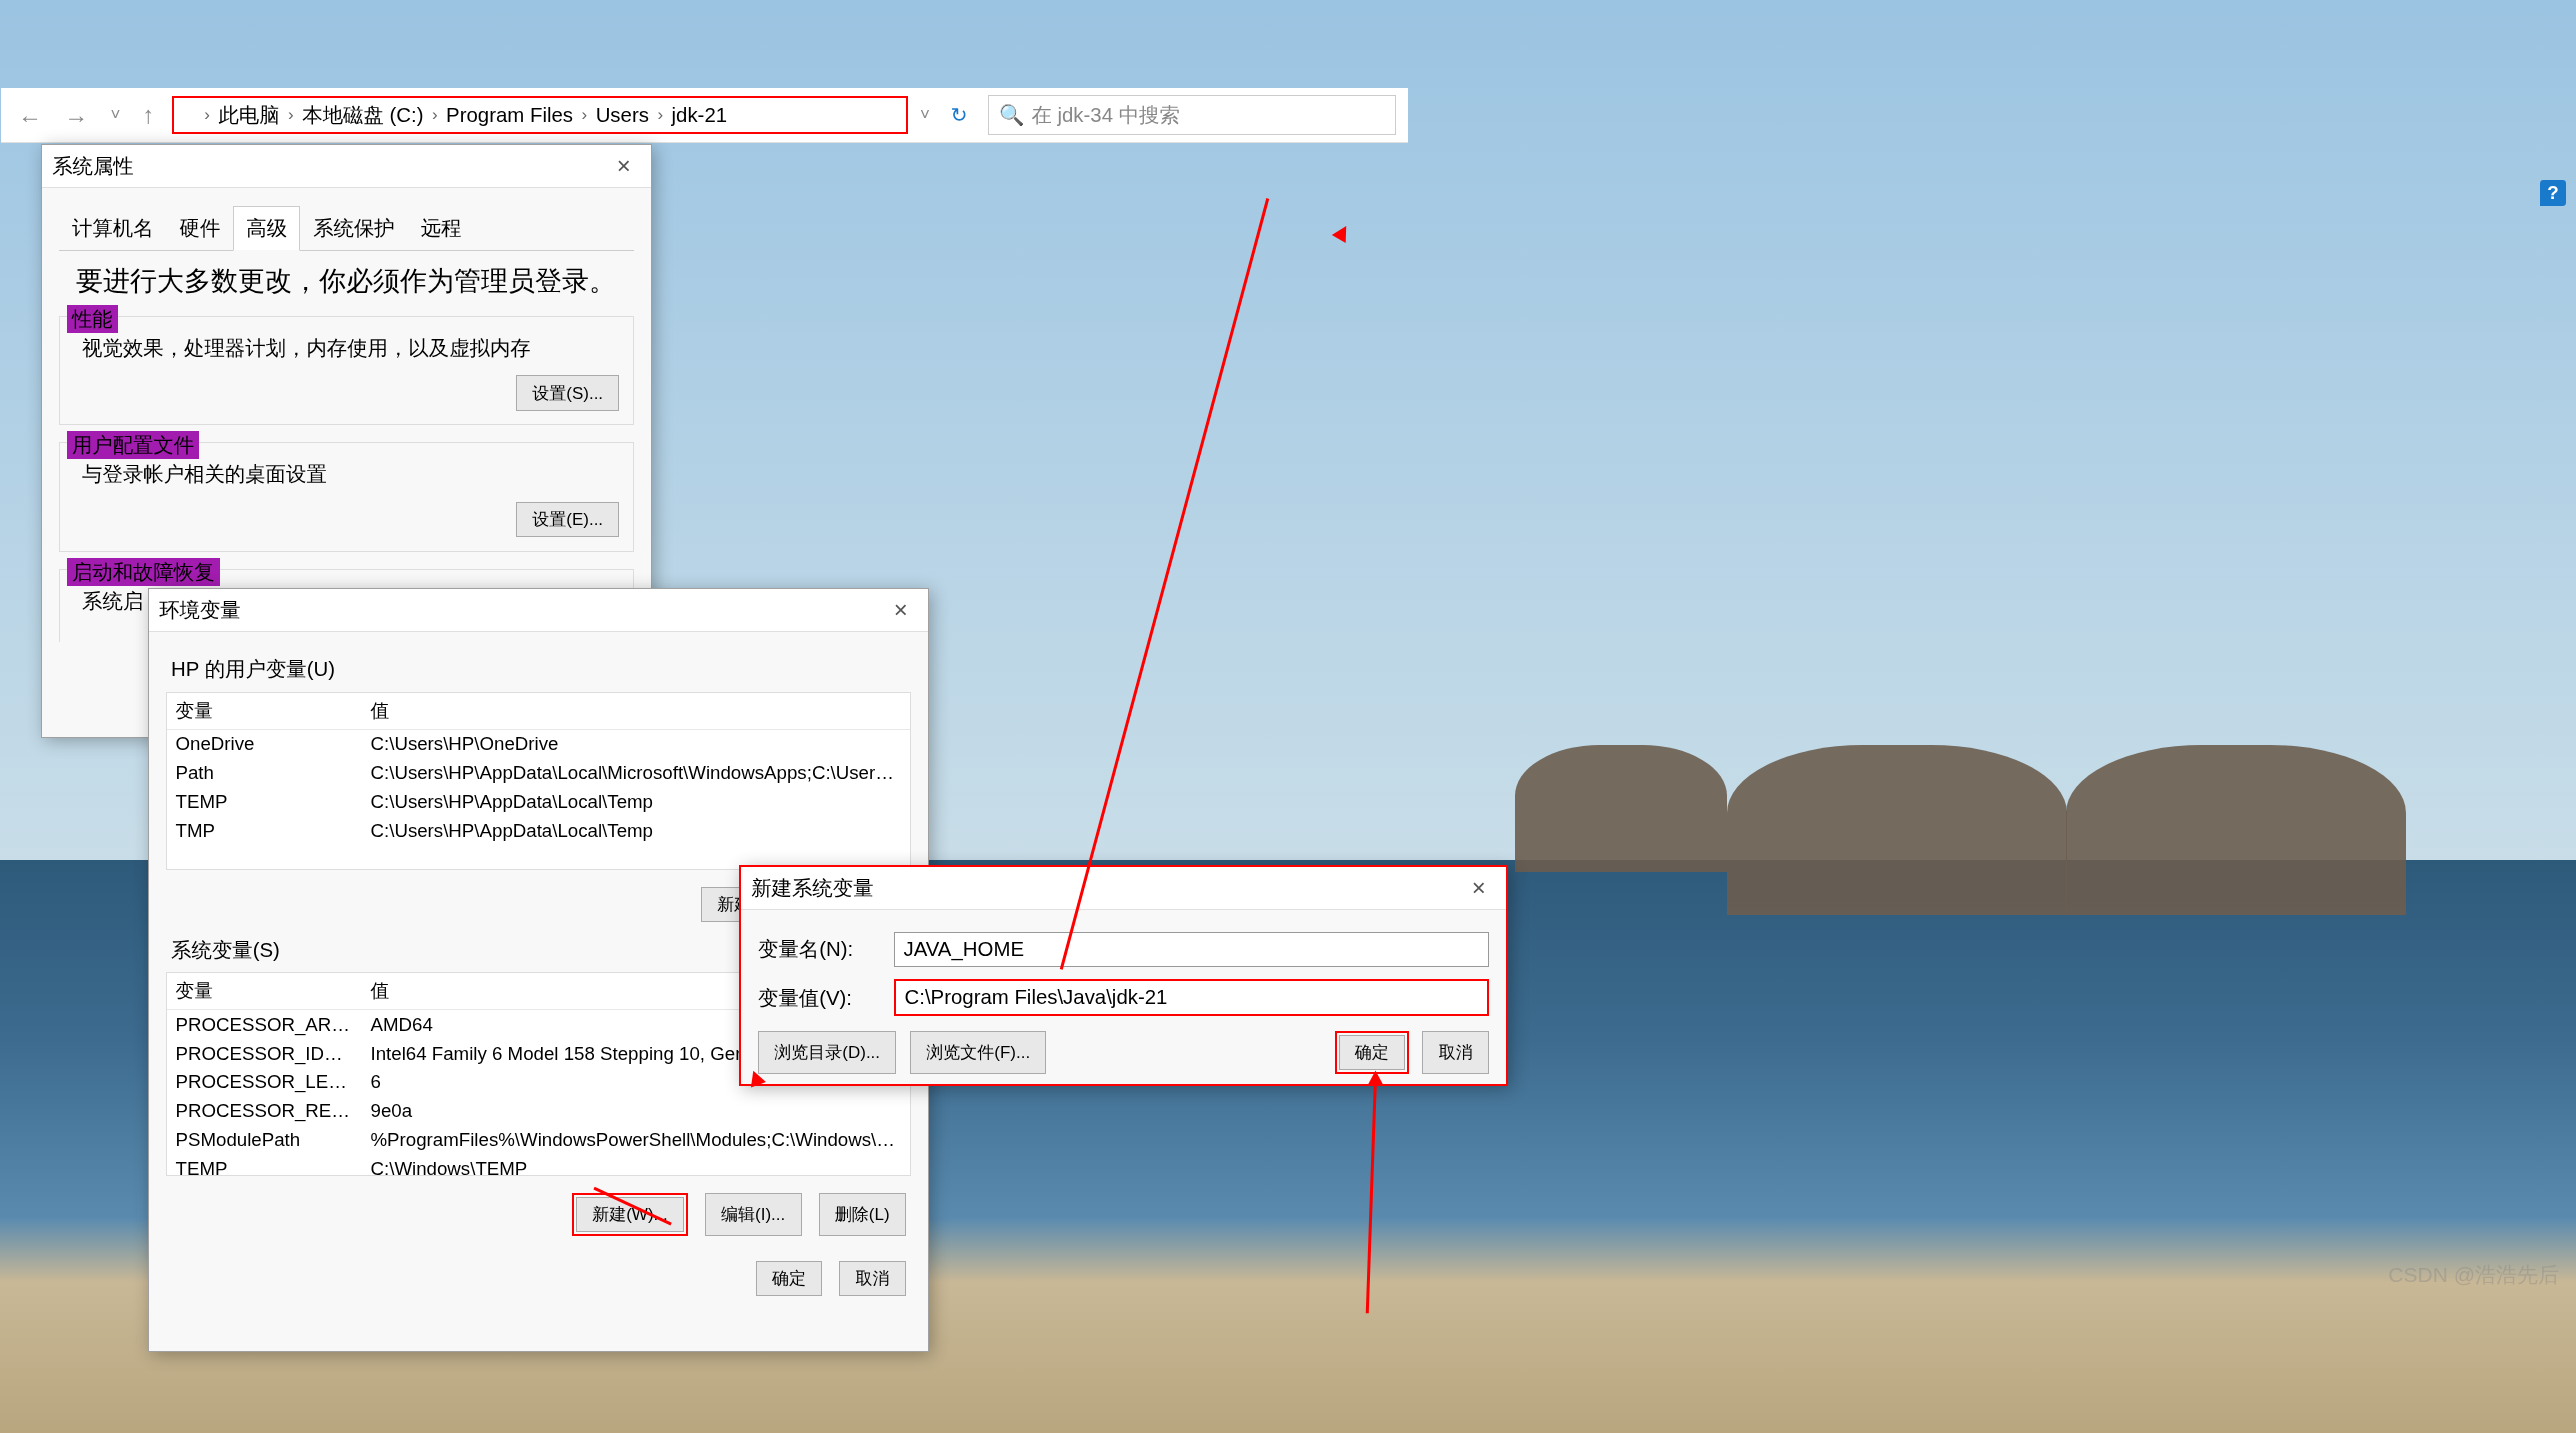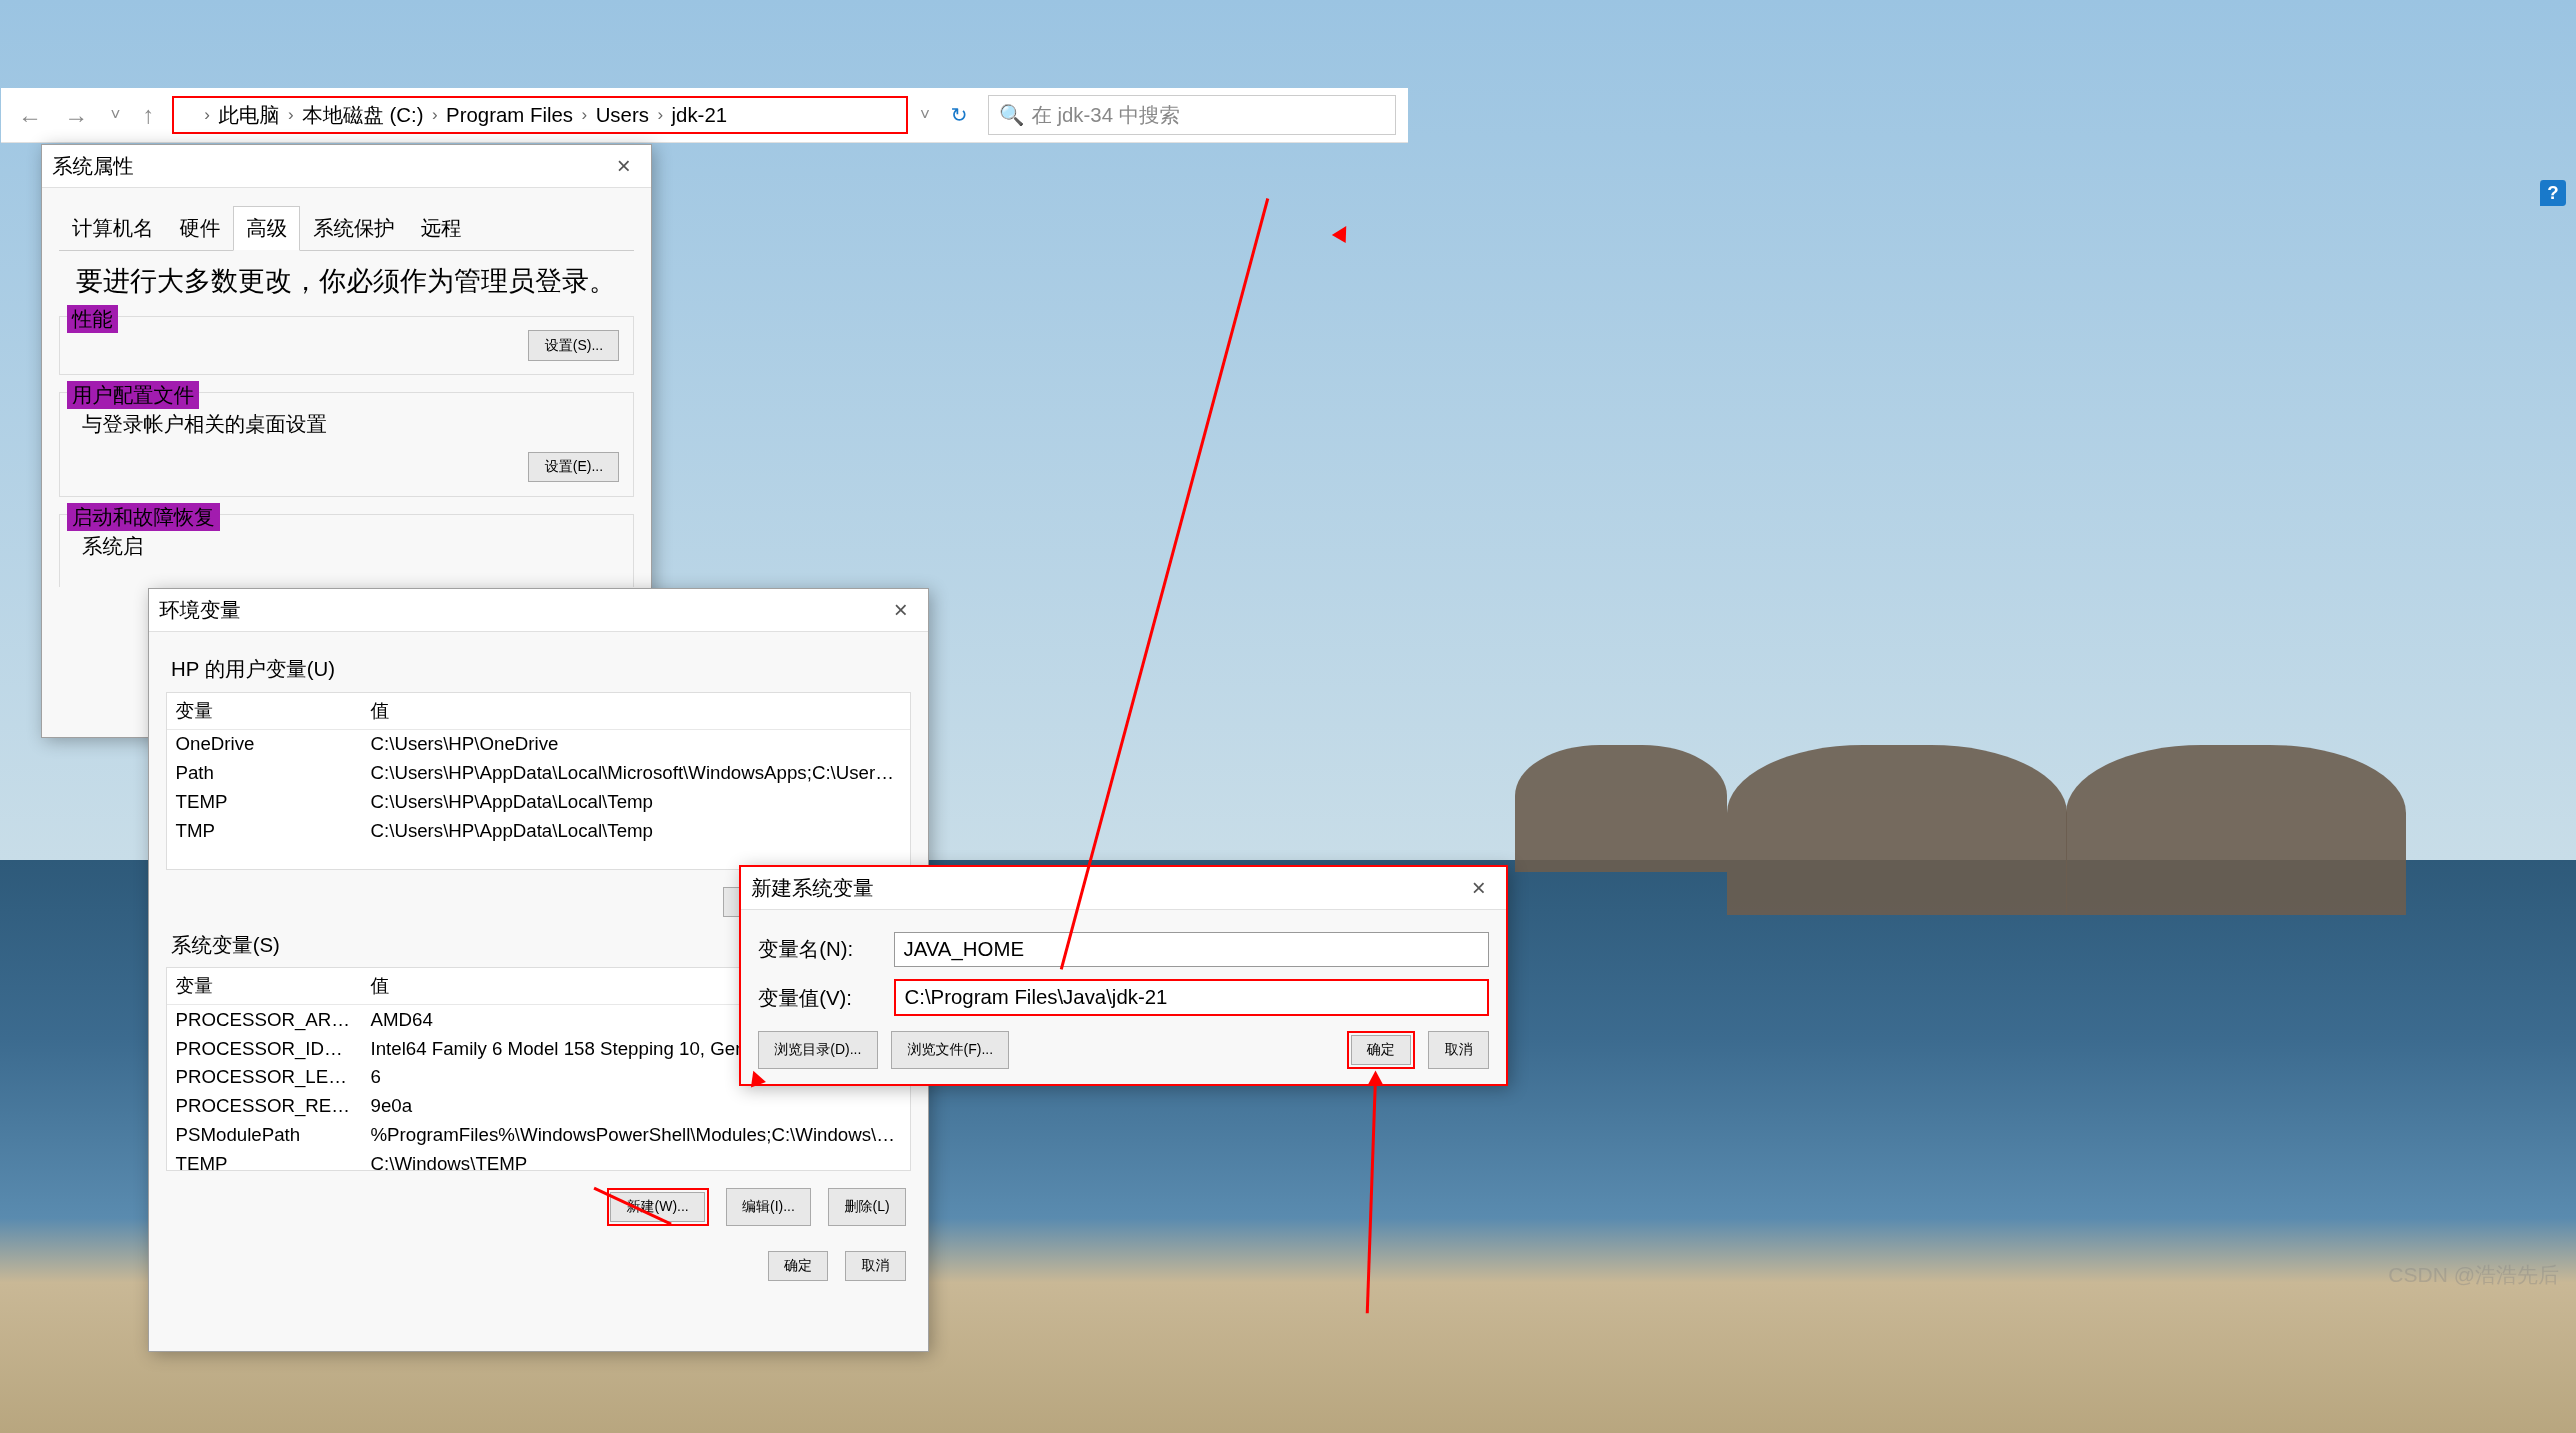--- a/index.html
+++ b/index.html
@@ -20,21 +20,21 @@
 
   
   #sysprops { left: 41px; top: 144px; width: 611px; height: 594px; z-index: 10; }
   .tabs { display: flex; border-bottom: 0.8px solid #CCC; margin-top: 8.5px; }
   .tab { padding: 6.8px 12px; font-size: 20.4px; border: 0.8px solid transparent; background: #F8F8F8; }
   .tab.active { border: 0.8px solid #CCC; border-bottom: 0.8px solid #F8F8F8; margin-bottom: -0.8px; background: #FFF; }
   .section-desc { margin: 12px 0 17px 17px; font-size: 27px; }
   .groupbox { border: 0.8px solid #DDD; margin: 8.5px 0 17px 0; padding: 8.5px 13.6px 13.6px 13.6px; position: relative; }
   .groupbox-title { position: absolute; top: -12px; left: 6.8px; background: #a21caf; padding: 0 5.1px; font-size: 20.4px; }
   .gb-text { font-size: 20.4px; margin: 8.5px 0 13.6px 8.5px; }
-  .btn { background: #E8E8E8; border: 0.8px solid #AAA; padding: 5.1px 15.3px; font-size: 14px; cursor: pointer; }
+  .btn { background: #E8E8E8; border: 0.8px solid #AAA; padding: 5.1px 15.3px; font-size: 17px; cursor: pointer; }
   .btn-row { display: flex; justify-content: flex-end; margin-top: 5.1px; }
 
   
   #envvars { left: 148px; top: 588px; width: 781px; height: 764px; z-index: 20; }
   .env-group-title { margin: 13.6px 0 8.5px 5.1px; font-size: 20.4px; }
   .tbl { border: 0.8px solid #DDD; background: #FFF; width: 100%; font-size: 18.7px; }
   .tbl-head { display: flex; background: #FFF; border-bottom: 0.8px solid #E8E8E8; }
   .tbl-head > div { padding: 5.1px 8.5px; font-weight: normal; }
   .tbl-row { display: flex; align-items: center; }
   .tbl-row > div { padding: 3.4px 8.5px; white-space: nowrap; overflow: hidden; text-overflow: ellipsis; }
@@ -133,20 +133,21 @@
       <div class="tab">计算机名</div>
       <div class="tab">硬件</div>
       <div class="tab active">高级</div>
       <div class="tab">系统保护</div>
       <div class="tab">远程</div>
     </div>
     <div class="section-desc">要进行大多数更改，你必须作为管理员登录。</div>
 
     <div class="groupbox">
       <div class="groupbox-title">性能</div>
+      <div class="gb-text">视觉效果，处理器计划，内存使用，以及虚拟内存</div>
       <div class="btn-row">
           <button class="btn">设置(S)...</button>
         </div>
     </div>
 
     <div class="groupbox">
       <div class="groupbox-title">用户配置文件</div>
       <div class="gb-text">与登录帐户相关的桌面设置</div>
       <div class="btn-row">
           <button class="btn">设置(E)...</button>

